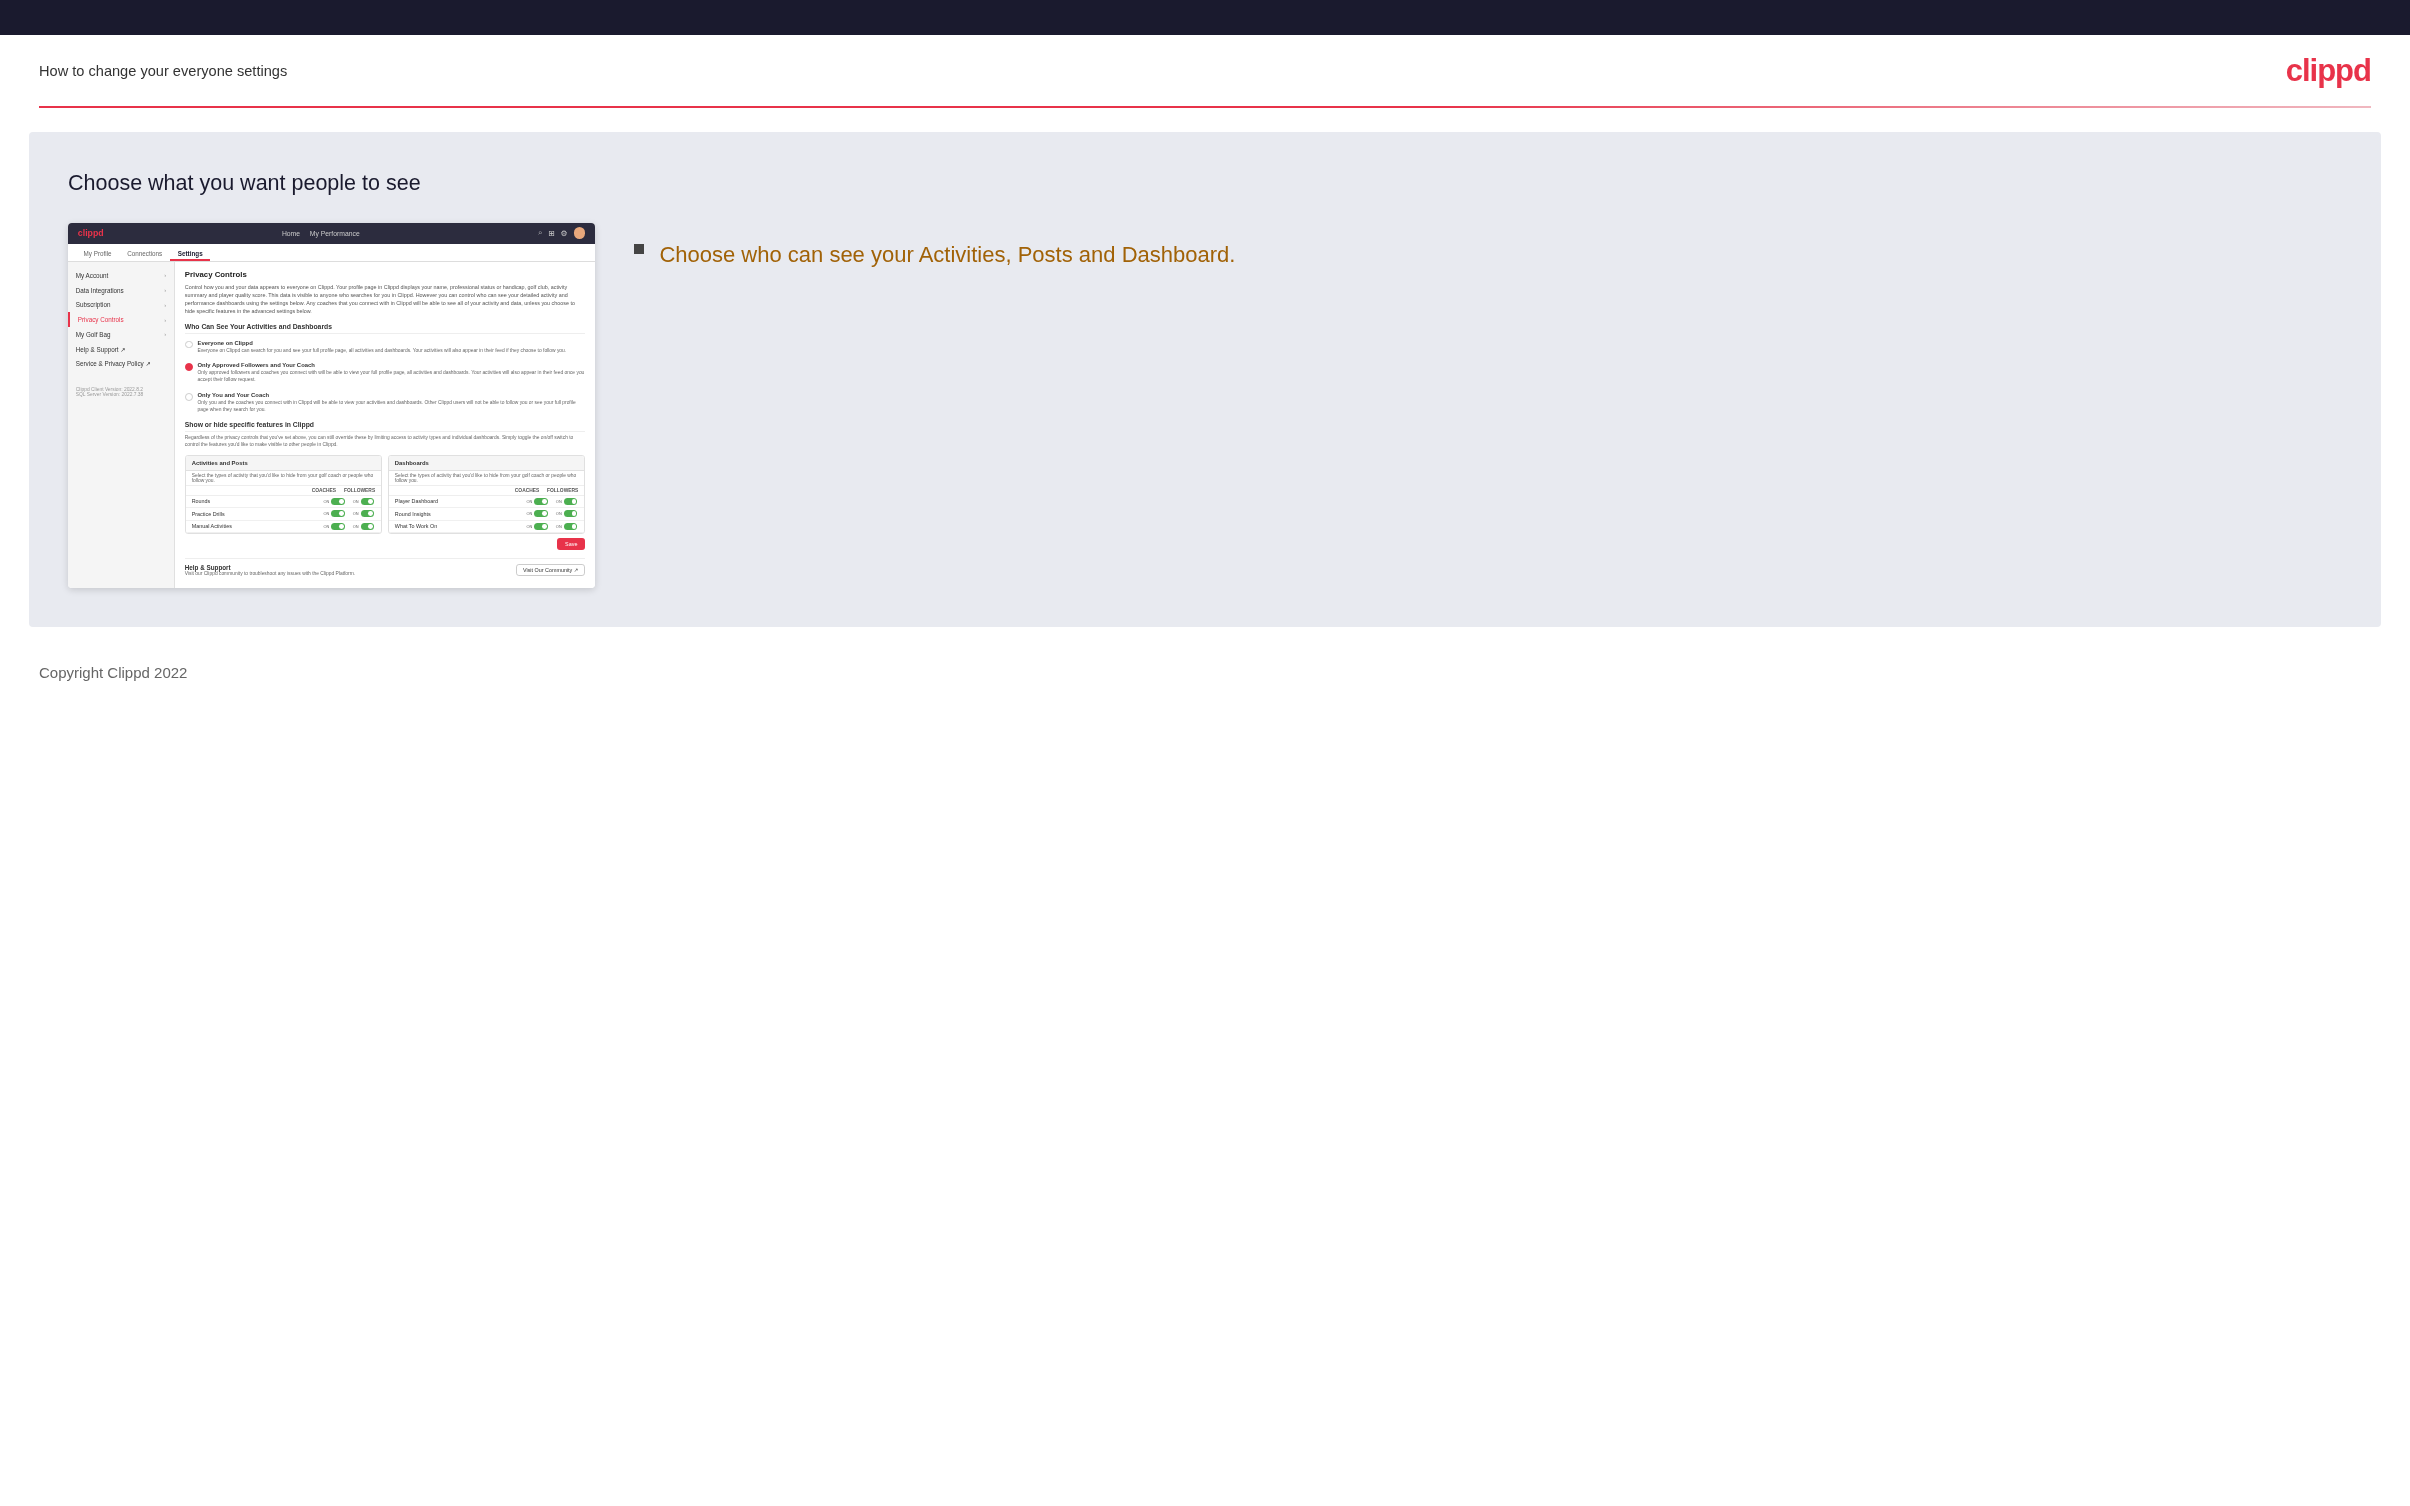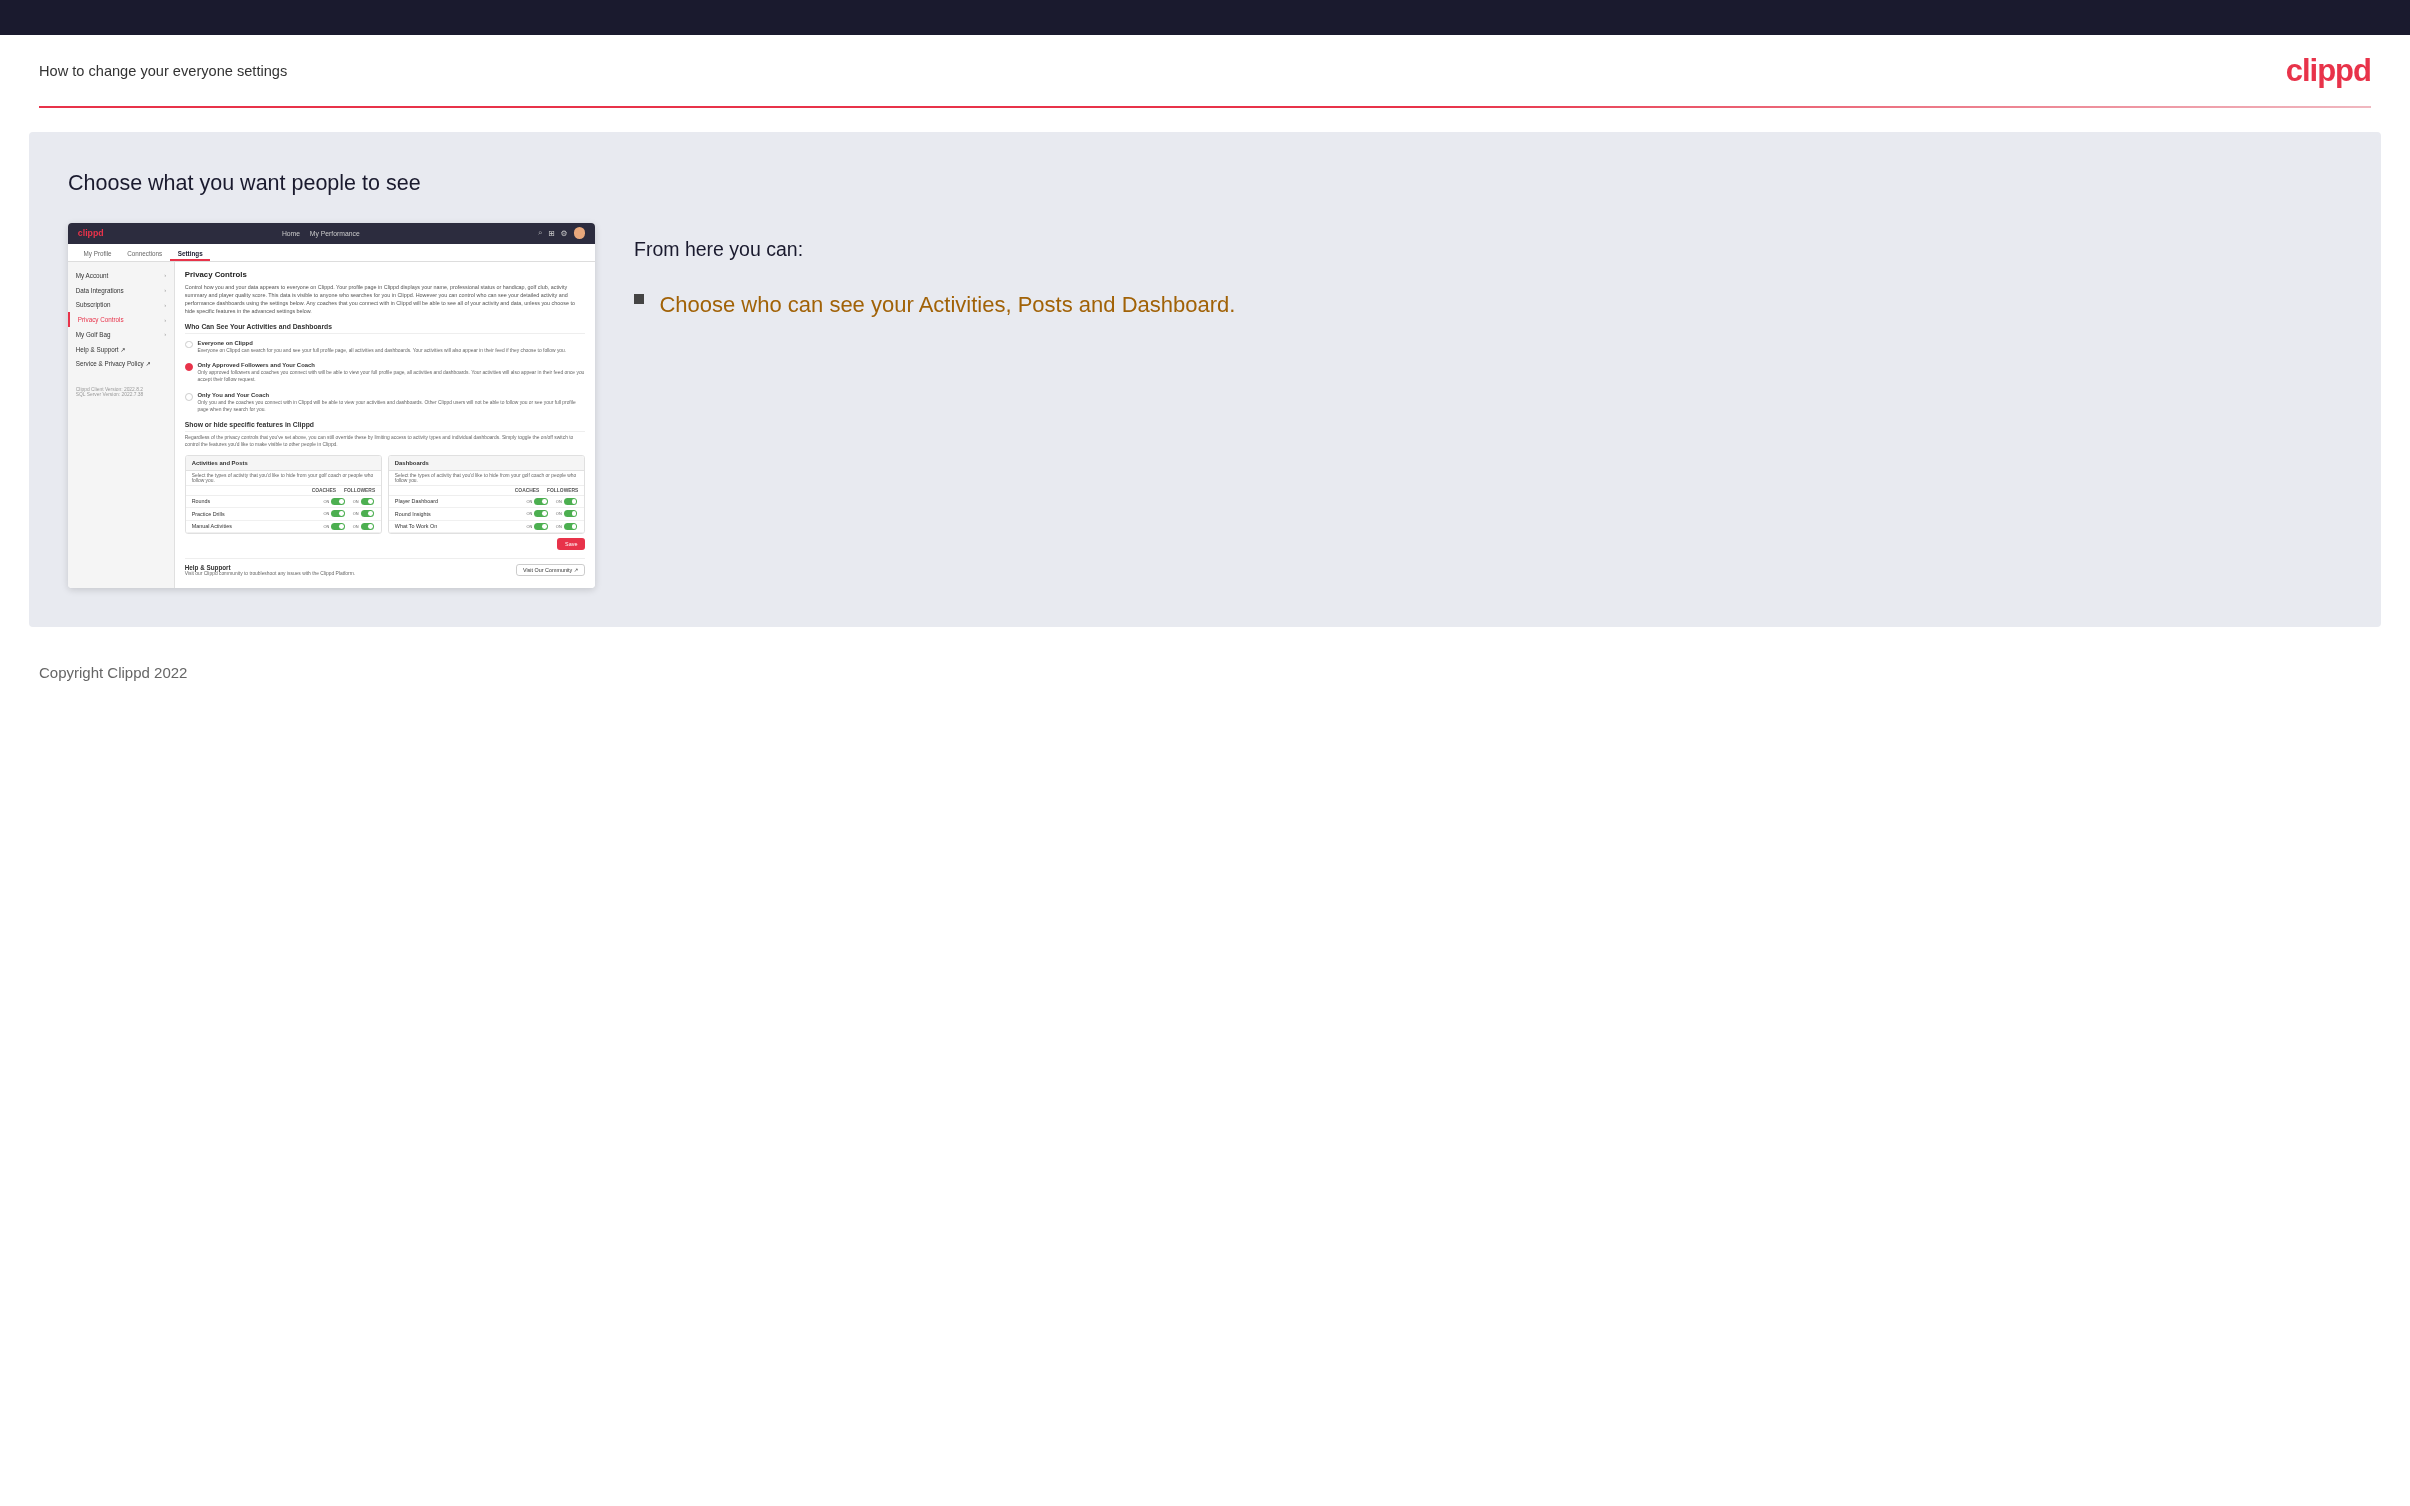--- a/index.html
+++ b/index.html
@@ -616,21 +616,20 @@
               <div class="mock-help-desc">Visit our Clippd community to troubleshoot any issues with the Clippd Platform.</div>
             </div>
             <button class="mock-visit-btn">Visit Our Community ↗</button>
           </div>
 
         </div>
       </div>
     </div>
 
     <div class="right-col">
-      <p class="from-here">From here you can:</p>
       <ul class="bullet-list">
         <li class="bullet-item">
           <div class="bullet-square"></div>
           <span class="bullet-text">Choose who can see your Activities, Posts and Dashboard.</span>
         </li>
       </ul>
     </div>
 
   </div>
 </div>

